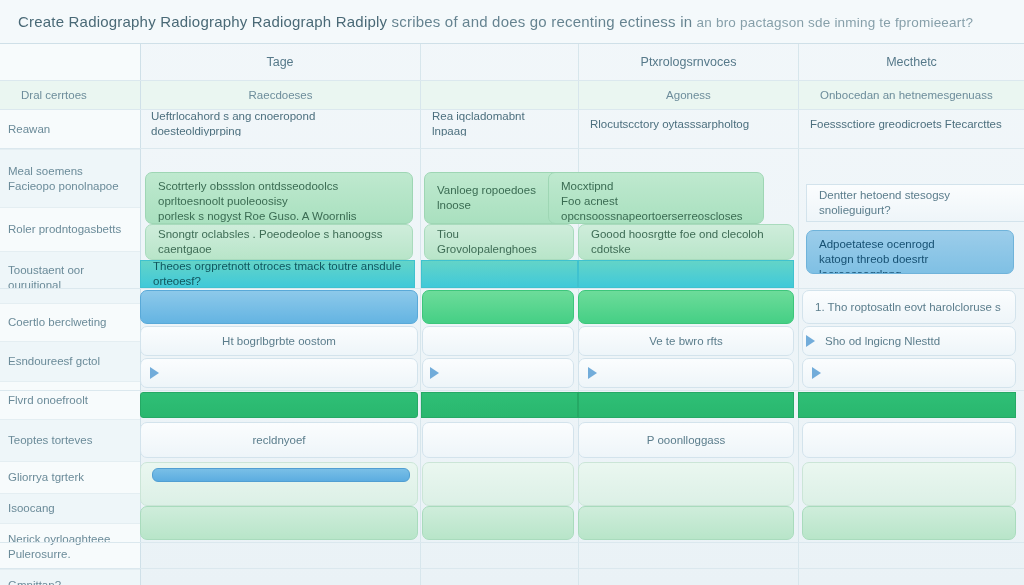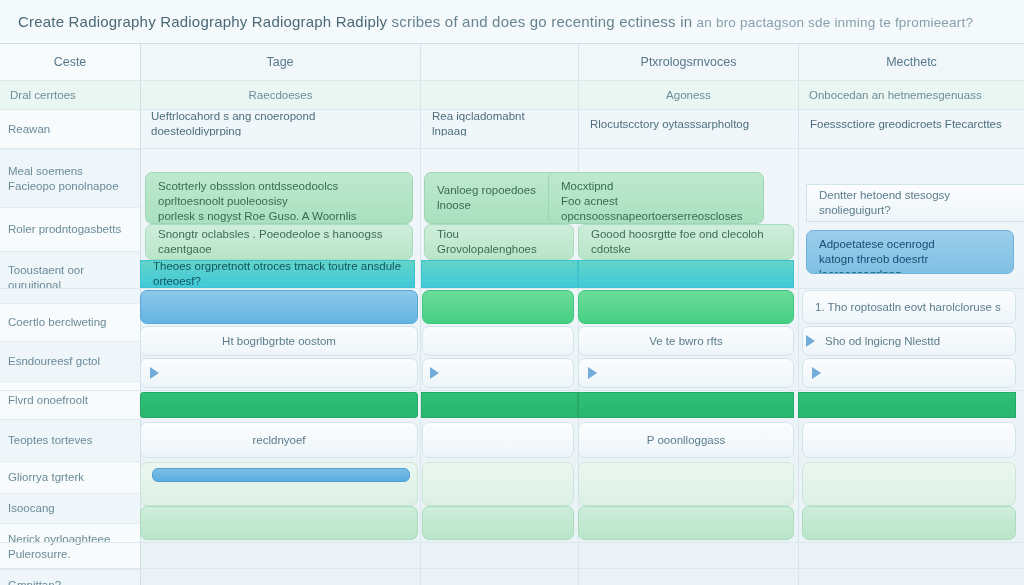--- a/index.html
+++ b/index.html
@@ -51,21 +51,21 @@
     display:flex;align-items:center;justify-content:center;
     font-size:12.5px;color:#56798a;filter:blur(0.5px);
     white-space:nowrap;overflow:hidden;
   }
   .subhead{
     position:absolute;height:28px;
     display:flex;align-items:center;
     font-size:11.5px;color:#6d8d9b;filter:blur(0.6px);
     background:#eaf6f1;
     white-space:nowrap;overflow:hidden;
-    padding-left:10px;box-sizing:border-box;
+    padding-left:21px;box-sizing:border-box;
   }
 
   
   .rail-item{
     position:absolute;left:0;width:140px;
     display:flex;align-items:center;
     padding:0 8px;box-sizing:border-box;
     font-size:11.5px;color:#6b8b99;
     filter:blur(0.55px);
     border-bottom:1px solid #e4eef2;
@@ -125,21 +125,20 @@
   </div>
 
   <div class="grid">
 
     <div class="col-rules"></div>
 
     <div class="col-sep" style="left:420px;"></div>
     <div class="col-sep" style="left:578px;"></div>
     <div class="col-sep" style="left:798px;"></div>
 
-    <div class="colhead" style="left:0;width:140px;">Ceste</div>
     <div class="colhead" style="left:140px;width:280px;">Tage</div>
     <div class="colhead" style="left:421px;width:157px;"></div>
     <div class="colhead" style="left:579px;width:219px;">Ptxrologsrnvoces</div>
     <div class="colhead" style="left:799px;width:225px;">Mecthetc</div>
     <div class="row-sep" style="top:36px;"></div>
 
     <div class="subhead" style="left:0;top:37px;width:140px;">Dral cerrtoes</div>
     <div class="subhead" style="left:141px;top:37px;width:279px;justify-content:center;padding-left:0;">Raecdoeses</div>
     <div class="subhead" style="left:421px;top:37px;width:157px;"></div>
     <div class="subhead" style="left:579px;top:37px;width:219px;justify-content:center;padding-left:0;">Agoness</div>

